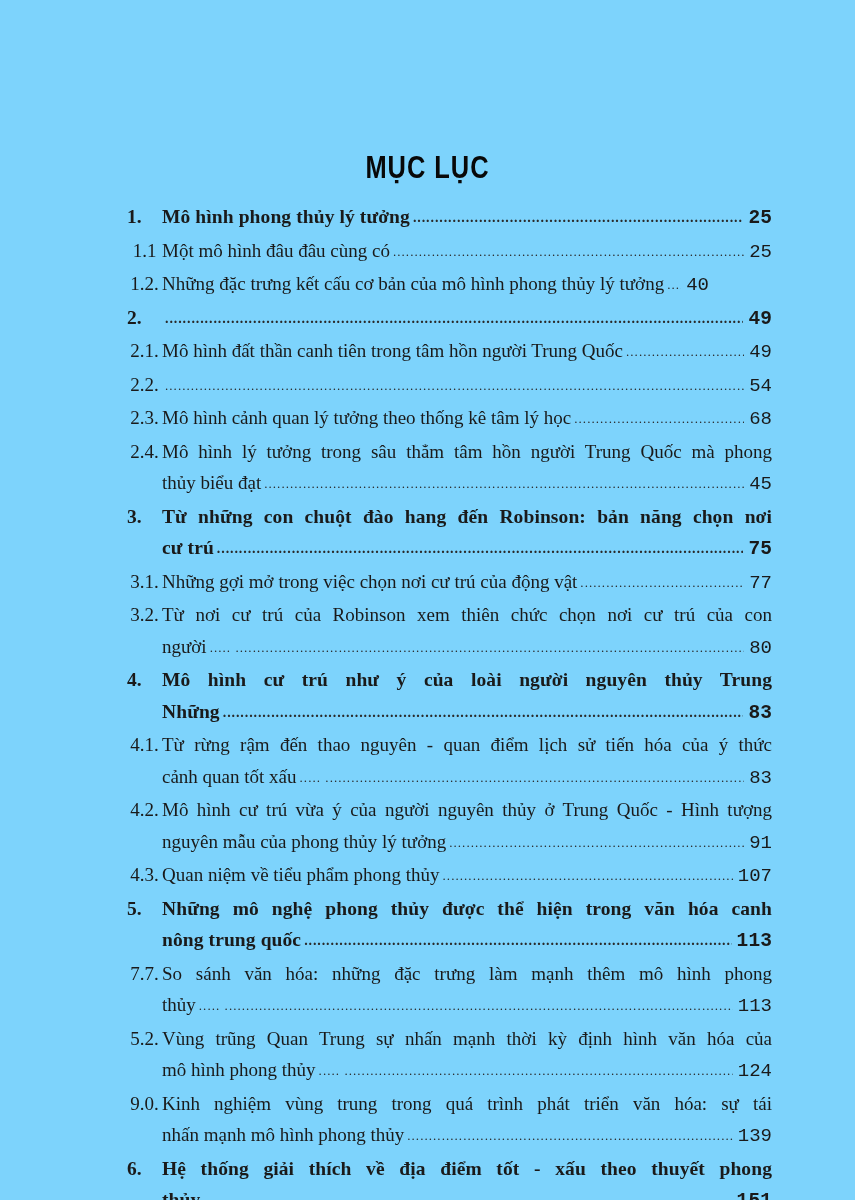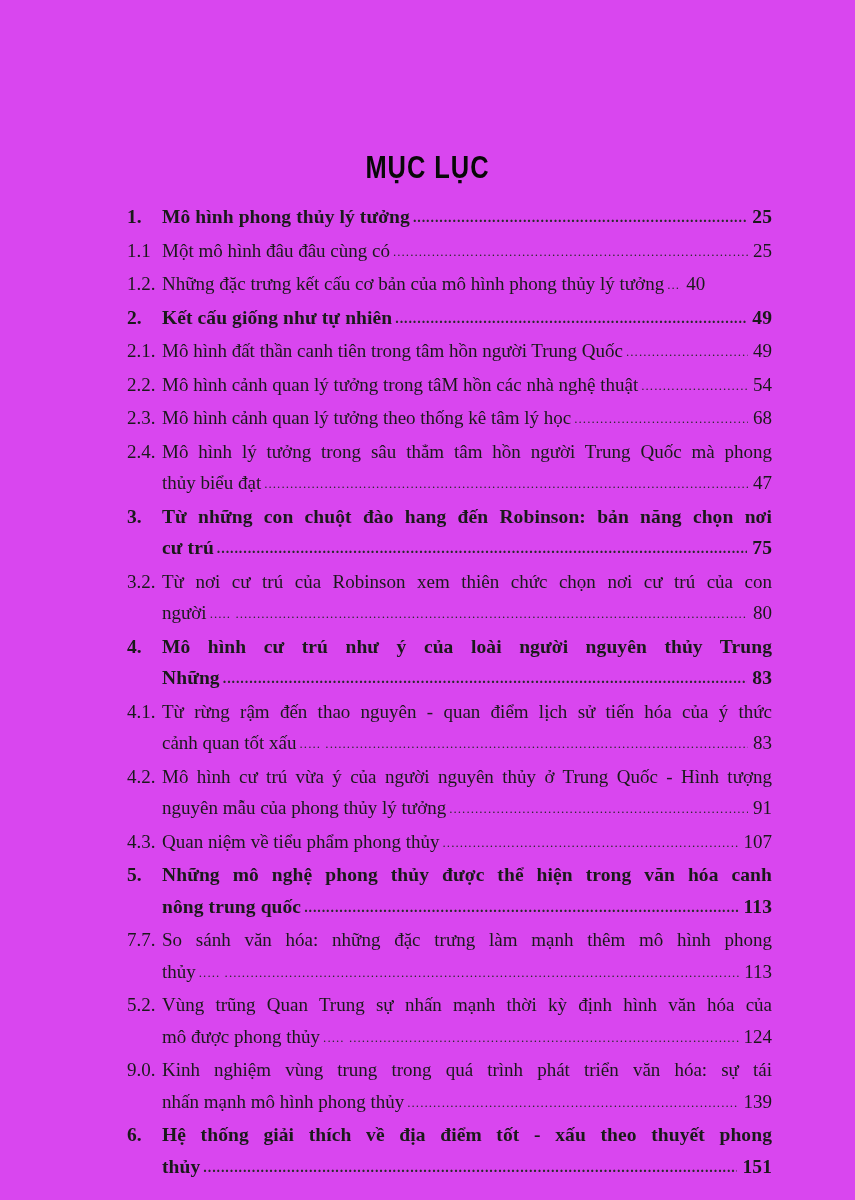--- a/index.html
+++ b/index.html
@@ -13,21 +13,21 @@
     height: 1200px;
     overflow: hidden;
     font-family: "Liberation Serif", "DejaVu Serif", serif;
     color: #1a1a1a;
     position: relative;
   }
 
   #page {
     position: absolute;
     inset: 0;
-    background: #d946ef;
+    background: #7dd3fc;
   }
 
   
   .toc-title {
     position: absolute;
     left: 0;
     right: 0;
     top: 152px;
     text-align: center;
     font-family: "Liberation Sans", "DejaVu Sans", sans-serif;
@@ -112,39 +112,40 @@
   .leader.gap::before {
     content: "..... ";
     letter-spacing: 1.05px;
   }
 
   .pg {
     flex: 0 0 auto;
     padding-left: 4px;
     white-space: nowrap;
     text-align: left;
+    font-family: Liberation Mono, monospace;
   }
 
   
   .lvl1 {
     font-weight: bold;
     font-size: 19.5px;
     line-height: 31.5px;
     letter-spacing: 0.1px;
   }
   .lvl1 .num { width: 35px; }
   .lvl1 .leader { font-size: 14px; font-weight: bold; letter-spacing: 0.9px; }
 
   
   .lvl2 {
     font-weight: normal;
     font-size: 19px;
     line-height: 31.5px;
   }
-  .lvl2 .num { width: 35px; }
+  .lvl2 .num { width: 35px; text-align: center; }
 </style>
 </head>
 <body>
 
 <div id="page">
 
   <div class="toc-title">MỤC LỤC</div>
 
   <div class="toc" id="toc-list">
       <div class="entry lvl1">
@@ -181,21 +182,20 @@
               <span class="pg">40</span>
             </div>
           </div>
         </div>
       </div>
       <div class="entry lvl1">
         <div class="entry-line">
           <span class="num">2.</span>
           <div class="body-col">
             <div class="row">
-              <span class="label">Kết cấu giống như tự nhiên</span>
               <span class="leader"></span>
               <span class="pg">49</span>
             </div>
           </div>
         </div>
       </div>
       <div class="entry lvl2">
         <div class="entry-line">
           <span class="num">2.1.</span>
           <div class="body-col">
@@ -205,21 +205,20 @@
               <span class="pg">49</span>
             </div>
           </div>
         </div>
       </div>
       <div class="entry lvl2">
         <div class="entry-line">
           <span class="num">2.2.</span>
           <div class="body-col">
             <div class="row">
-              <span class="label">Mô hình cảnh quan lý tưởng trong tâM hồn các nhà nghệ thuật</span>
               <span class="leader"></span>
               <span class="pg">54</span>
             </div>
           </div>
         </div>
       </div>
       <div class="entry lvl2">
         <div class="entry-line">
           <span class="num">2.3.</span>
           <div class="body-col">
@@ -239,41 +238,53 @@
               <span class="label wrap">Mô hình lý tưởng trong sâu thẳm tâm hồn người Trung Quốc mà phong</span>
             </div>
           </div>
         </div>
         <div class="entry-line">
           <span class="num"></span>
           <div class="body-col">
             <div class="row">
               <span class="label">thủy biểu đạt</span>
               <span class="leader"></span>
-              <span class="pg">47</span>
+              <span class="pg">45</span>
             </div>
           </div>
         </div>
       </div>
       <div class="entry lvl1">
         <div class="entry-line">
           <span class="num">3.</span>
           <div class="body-col">
             <div class="row">
               <span class="label wrap">Từ những con chuột đào hang đến Robinson: bản năng chọn nơi</span>
             </div>
           </div>
         </div>
         <div class="entry-line">
           <span class="num"></span>
           <div class="body-col">
             <div class="row">
               <span class="label">cư trú</span>
               <span class="leader"></span>
               <span class="pg">75</span>
+            </div>
+          </div>
+        </div>
+      </div>
+      <div class="entry lvl2">
+        <div class="entry-line">
+          <span class="num">3.1.</span>
+          <div class="body-col">
+            <div class="row">
+              <span class="label">Những gợi mở trong việc chọn nơi cư trú của động vật</span>
+              <span class="leader"></span>
+              <span class="pg">77</span>
             </div>
           </div>
         </div>
       </div>
       <div class="entry lvl2">
         <div class="entry-line">
           <span class="num">3.2.</span>
           <div class="body-col">
             <div class="row">
               <span class="label wrap">Từ nơi cư trú của Robinson xem thiên chức chọn nơi cư trú của con</span>
@@ -409,21 +420,21 @@
           <div class="body-col">
             <div class="row">
               <span class="label wrap">Vùng trũng Quan Trung sự nhấn mạnh thời kỳ định hình văn hóa của</span>
             </div>
           </div>
         </div>
         <div class="entry-line">
           <span class="num"></span>
           <div class="body-col">
             <div class="row">
-              <span class="label">mô được phong thủy</span>
+              <span class="label">mô hình phong thủy</span>
               <span class="leader gap"></span>
               <span class="pg">124</span>
             </div>
           </div>
         </div>
       </div>
       <div class="entry lvl2">
         <div class="entry-line">
           <span class="num">9.0.</span>
           <div class="body-col">

